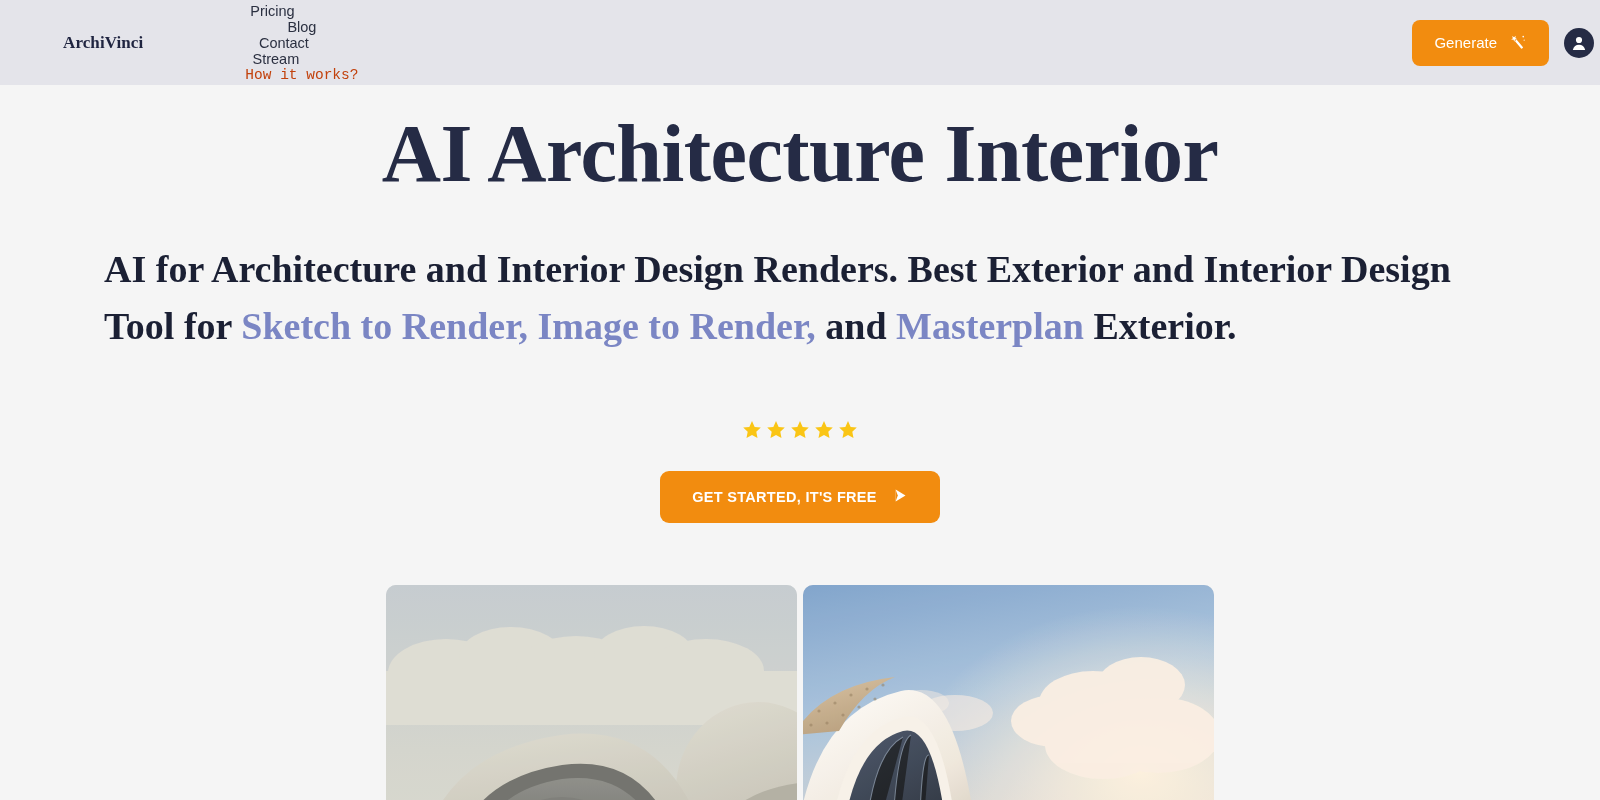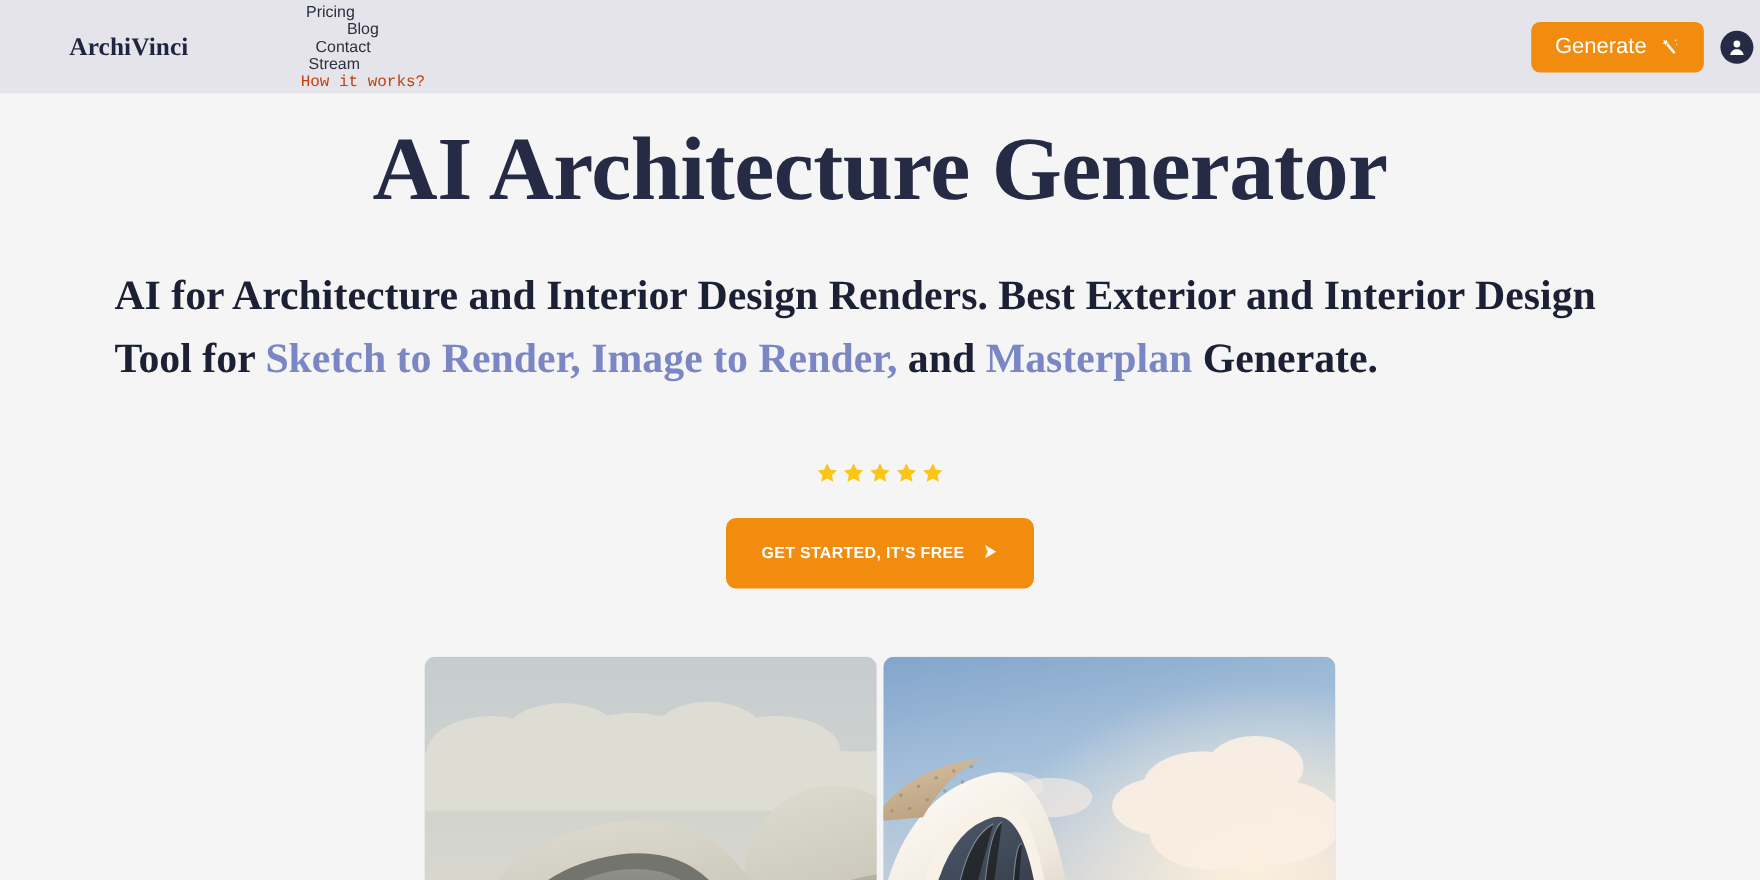--- a/index.html
+++ b/index.html
@@ -28,21 +28,21 @@
   }
 
   .nav-left {
     display: flex;
     align-items: center;
   }
 
   .logo {
     font-family: "Liberation Serif", serif;
     font-weight: 700;
-    font-size: 23px;
+    font-size: 17px;
     color: #1f2440;
     letter-spacing: 0.1px;
     margin-left: 63px;
     white-space: nowrap;
   }
 
   .nav-links {
     display: flex;
     align-items: center;
     margin-left: 102px;
@@ -70,21 +70,21 @@
     padding-right: 6px;
   }
 
   .generate-btn {
     background: #f28c0f;
     color: #ffffff;
     border: none;
     border-radius: 8px;
     height: 46px;
     padding: 0 22px;
-    font-size: 20px;
+    font-size: 15px;
     font-family: "Liberation Sans", sans-serif;
     display: flex;
     align-items: center;
     gap: 11px;
     cursor: pointer;
     white-space: nowrap;
   }
 
   .wand-icon { display: flex; align-items: center; }
 
@@ -160,21 +160,21 @@
     margin-top: 30px;
     display: flex;
     justify-content: center;
   }
 
   .cta-btn {
     background: #f28c0f;
     color: #ffffff;
     border: none;
     border-radius: 9px;
-    height: 64px;
+    height: 52px;
     padding: 0 32px;
     font-size: 14.5px;
     font-weight: 700;
     letter-spacing: 0.3px;
     font-family: "Liberation Sans", sans-serif;
     display: flex;
     align-items: center;
     gap: 14px;
     cursor: pointer;
     white-space: nowrap;
@@ -234,25 +234,25 @@
       <svg width="20" height="20" viewBox="0 0 24 24">
         <circle cx="12" cy="8.4" r="3.7" fill="#ffffff"></circle>
         <path d="M4.6 20.5 C5.4 16.2 8.4 14.1 12 14.1 C15.6 14.1 18.6 16.2 19.4 20.5 Z" fill="#ffffff"></path>
       </svg>
     </div>
   </div>
 </div>
 
 <div class="hero">
 
-  <h1 class="hero-title">AI Architecture Generator</h1>
+  <h1 class="hero-title">AI Architecture Interior</h1>
 
   <div class="hero-sub">
     <div>AI for Architecture and Interior Design Renders. Best Exterior and Interior Design</div>
-    <div><span>Tool for </span><span class="link">Sketch to Render, Image to Render,</span><span> and </span><span class="link">Masterplan</span><span> Generate.</span></div>
+    <div><span>Tool for </span><span class="link">Sketch to Render, Image to Render,</span><span> and </span><span class="link">Masterplan</span><span> Exterior.</span></div>
   </div>
 
   <div class="social">
     <div class="stars">
       <svg width="22" height="22" viewBox="0 0 24 24">
           <path d="M12 2.3 L14.9 8.6 L21.6 9.4 L16.7 14.0 L18.0 20.8 L12 17.4 L6.0 20.8 L7.3 14.0 L2.4 9.4 L9.1 8.6 Z" fill="#FAC515"></path>
         </svg>
       <svg width="22" height="22" viewBox="0 0 24 24">
           <path d="M12 2.3 L14.9 8.6 L21.6 9.4 L16.7 14.0 L18.0 20.8 L12 17.4 L6.0 20.8 L7.3 14.0 L2.4 9.4 L9.1 8.6 Z" fill="#FAC515"></path>
         </svg>

